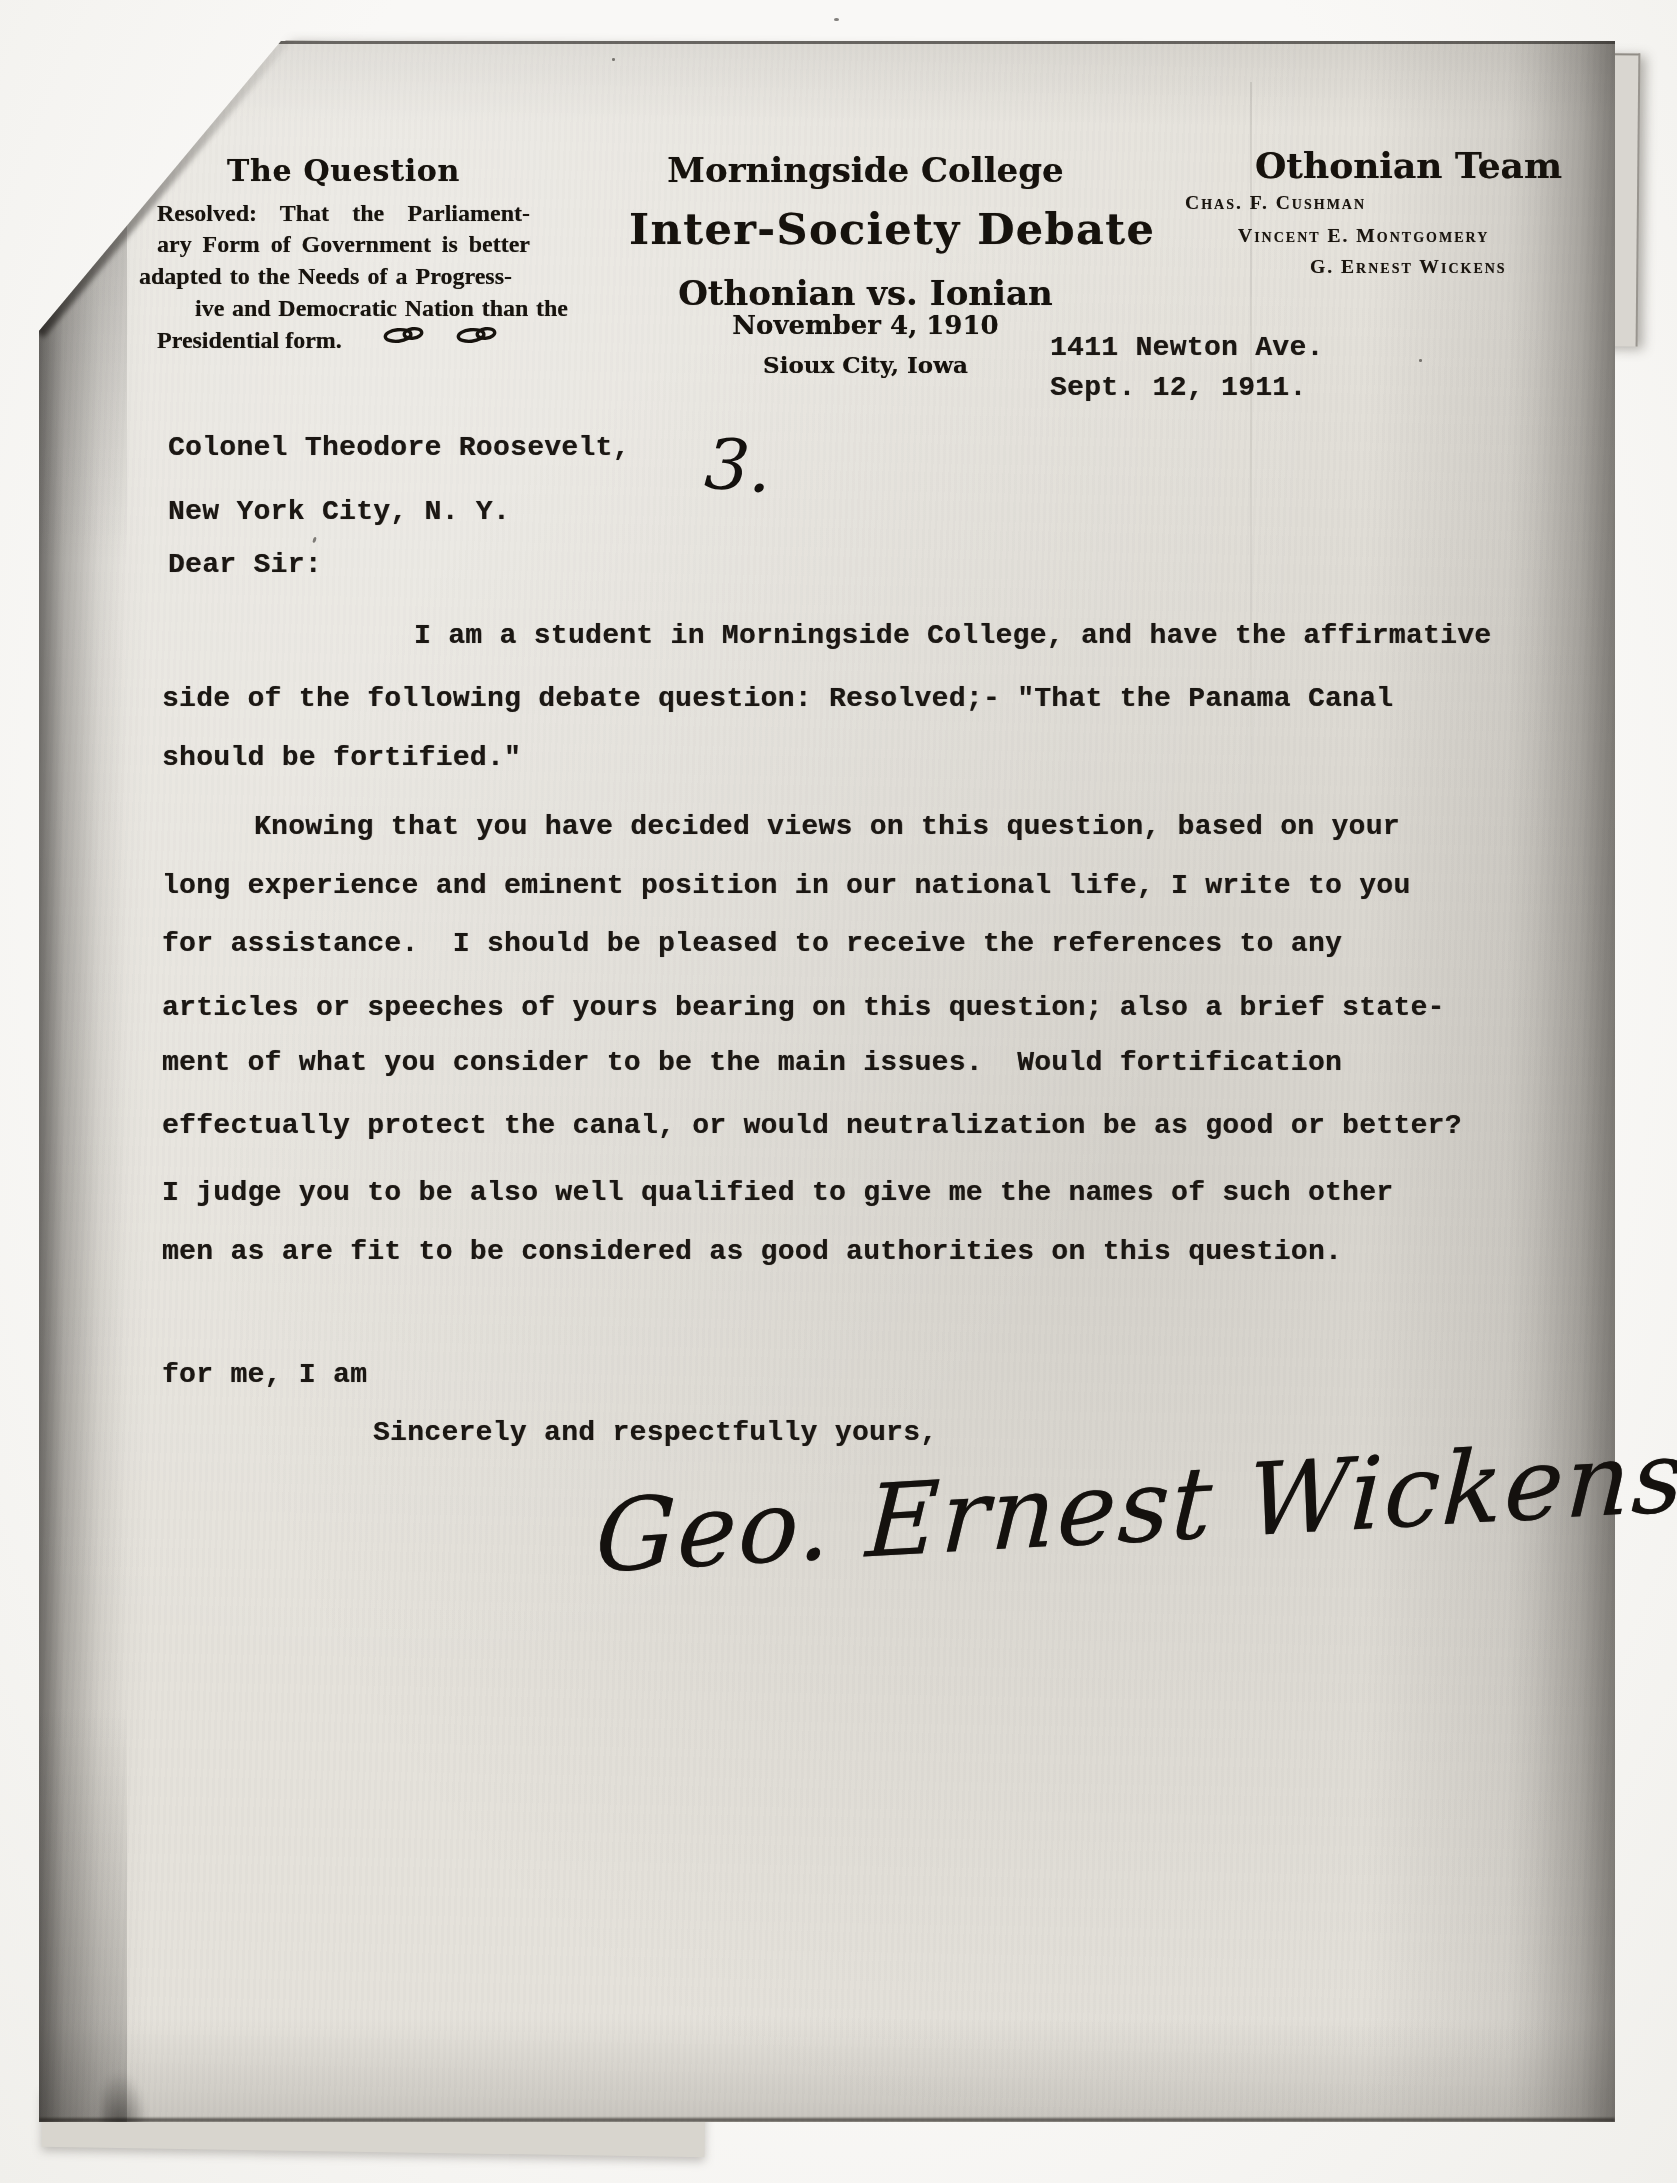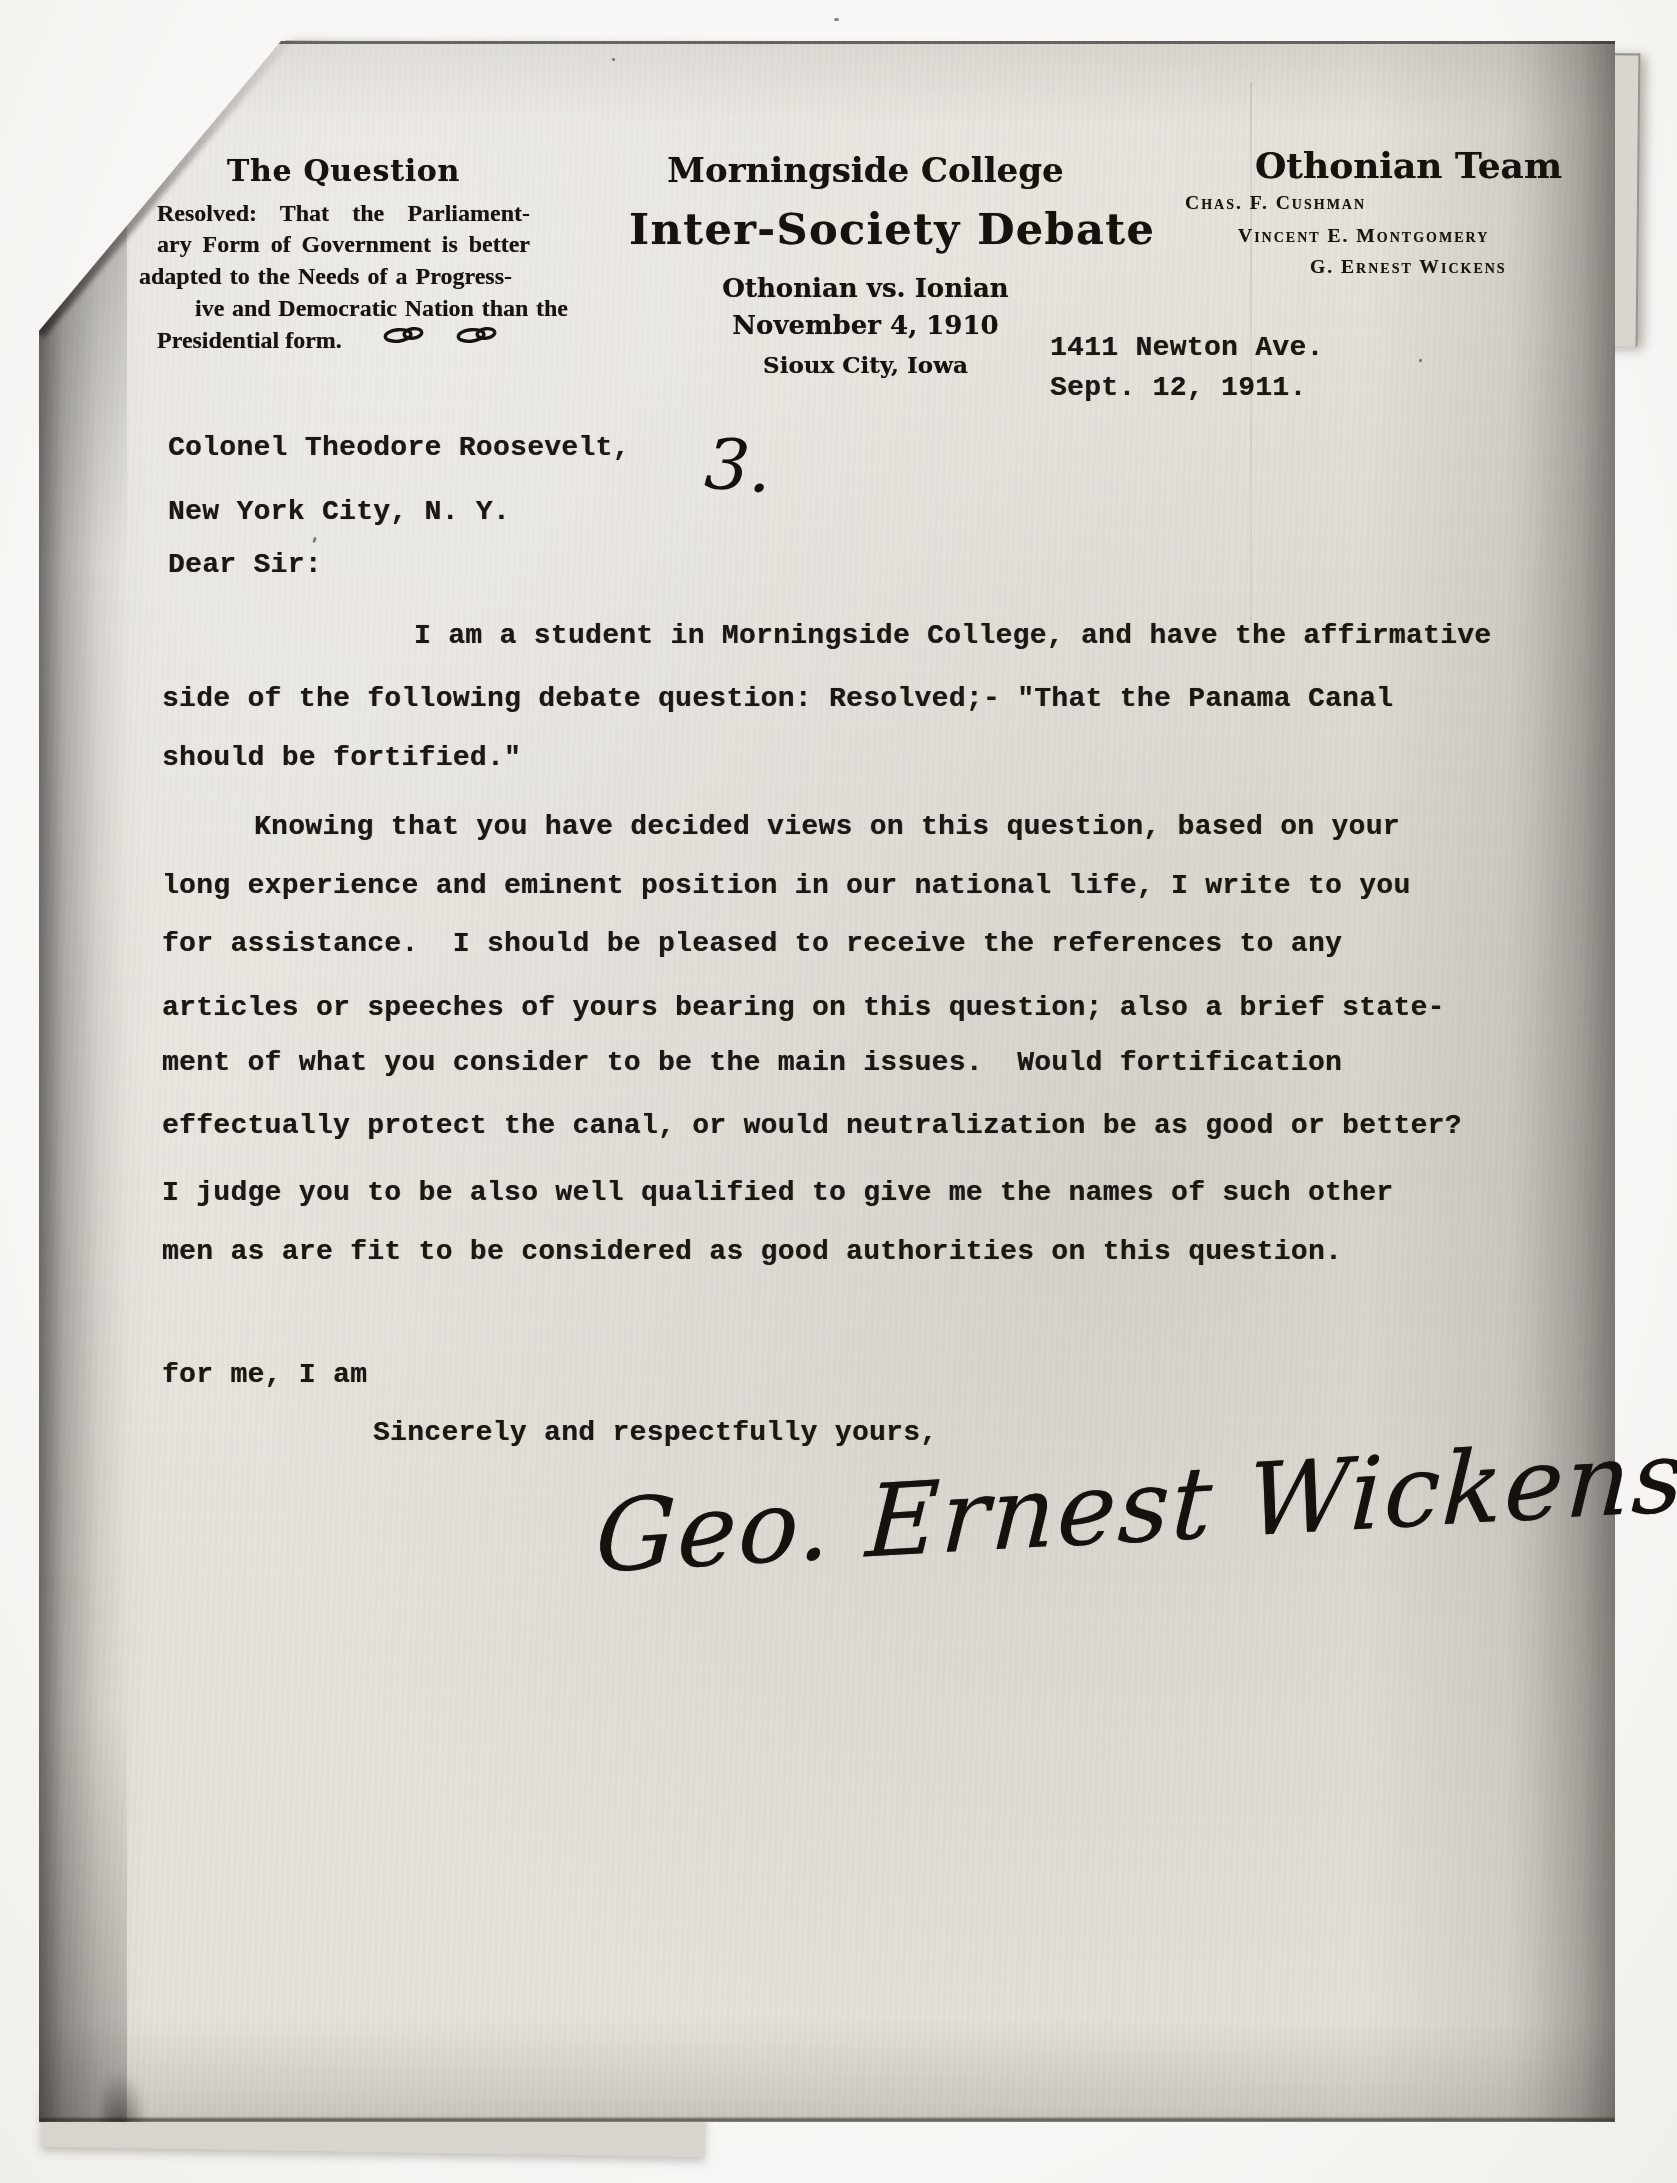--- a/index.html
+++ b/index.html
@@ -146,21 +146,21 @@
     <ellipse cx="22" cy="14" rx="19" ry="8.5" fill="none" stroke="#17130e" stroke-width="5" transform="rotate(-6 22 14)"></ellipse>
     <ellipse cx="44" cy="11" rx="13" ry="7" fill="none" stroke="#17130e" stroke-width="5" transform="rotate(-8 44 11)"></ellipse>
   </svg>
   <svg class="ornament" style="left:456px; top:326px;" width="41" height="17.6" viewBox="0 0 60 26">
     <ellipse cx="22" cy="14" rx="19" ry="8.5" fill="none" stroke="#17130e" stroke-width="5" transform="rotate(-6 22 14)"></ellipse>
     <ellipse cx="44" cy="11" rx="13" ry="7" fill="none" stroke="#17130e" stroke-width="5" transform="rotate(-8 44 11)"></ellipse>
   </svg>
 
   <div class="blackletter centered" style="left:639px; top:150px; width:453px; font-size:34px;">Morningside College</div>
   <div class="blackletter centered" style="left:629px; top:204px; width:474px; font-size:43px; letter-spacing:1.4px;">Inter-Society Debate</div>
-  <div class="blackletter centered" style="left:639px; top:273px; width:453px; font-size:26px;">Othonian vs. Ionian</div>
+  <div class="blackletter centered" style="left:639px; top:273px; width:453px; font-size:34px;">Othonian vs. Ionian</div>
   <div class="blackletter centered" style="left:639px; top:310px; width:453px; font-size:26px;">November 4, 1910</div>
   <div class="blackletter centered" style="left:639px; top:351px; width:453px; font-size:23px;">Sioux City, Iowa</div>
 
   <div class="blackletter centered" style="left:1255px; top:144px; width:223px; font-size:36px;">Othonian Team</div>
   <div class="team-name" style="left:1185px; top:192px;">Chas. F. Cushman</div>
   <div class="team-name" style="left:1238px; top:225px;">Vincent E. Montgomery</div>
   <div class="team-name" style="left:1310px; top:256px;">G. Ernest Wickens</div>
 
   <div class="tw" style="left:1050px; top:333px;">1411 Newton Ave.</div>
   <div class="tw" style="left:1050px; top:372px;">Sept. 12, 1911.</div>

